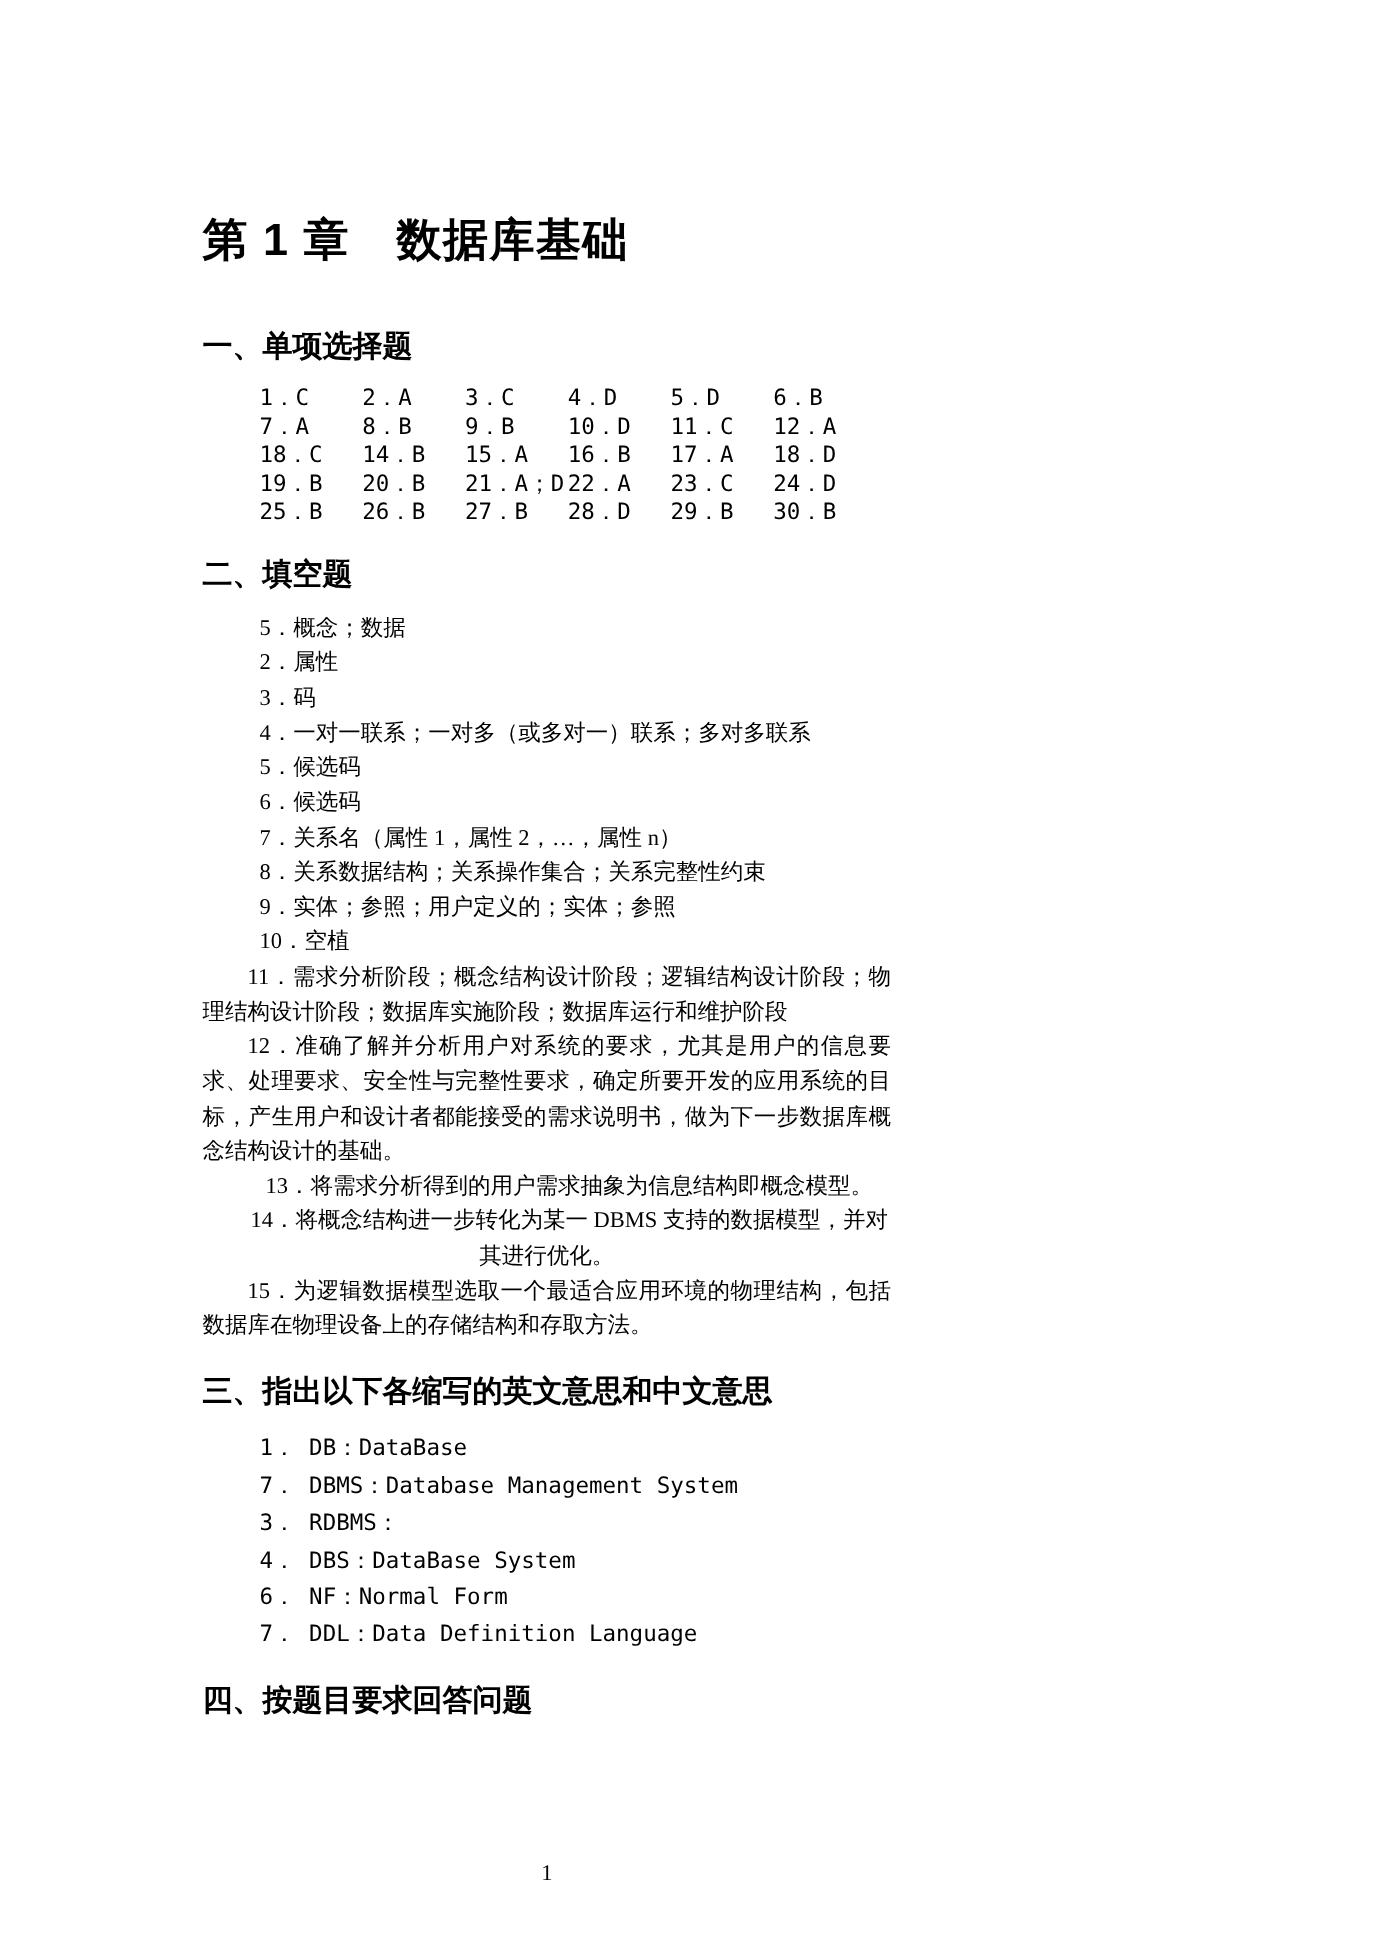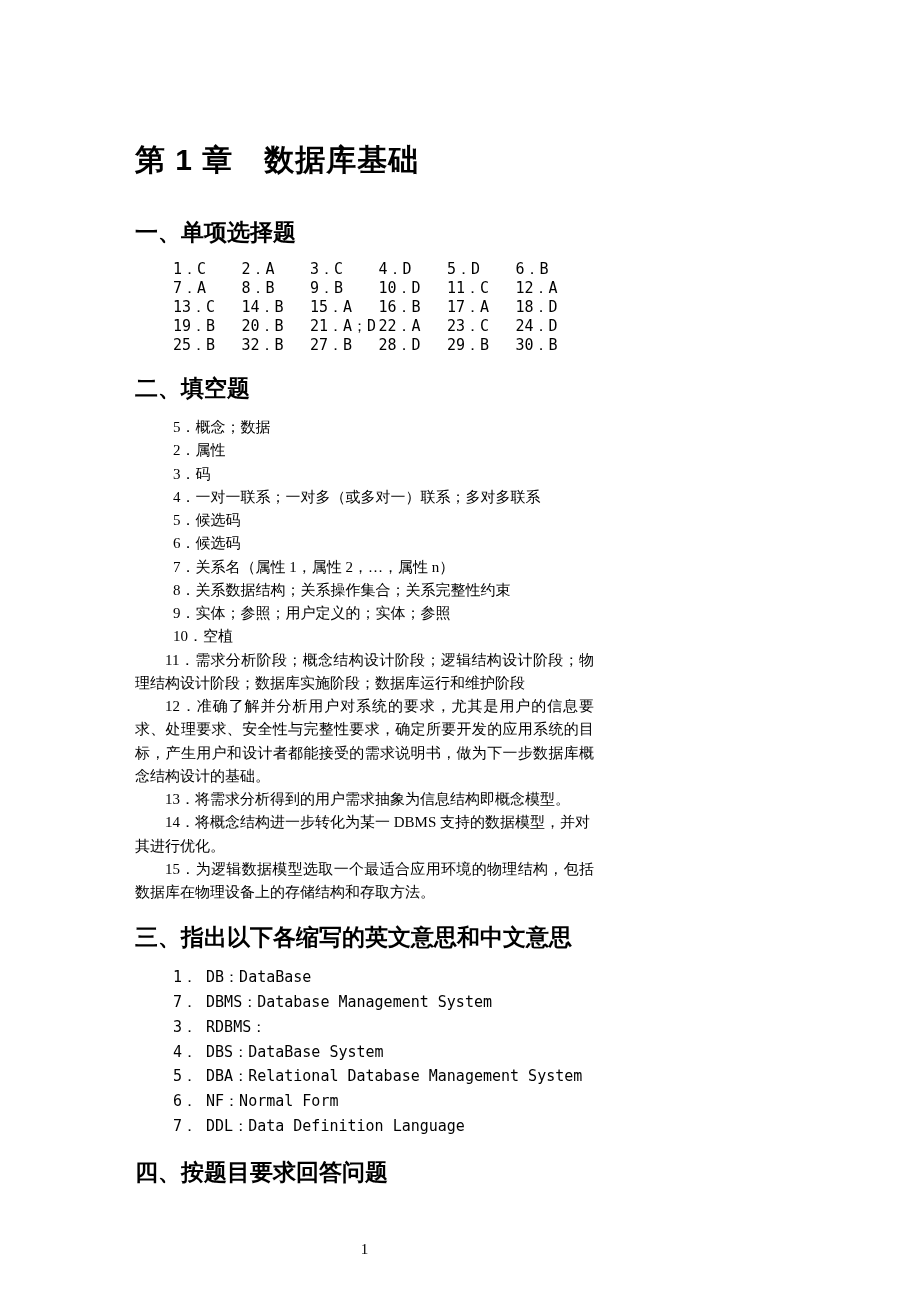--- a/index.html
+++ b/index.html
@@ -17,21 +17,21 @@
     position: relative;
   }
   .chapter-title {
     font-size: 30px;
     font-weight: bold;
     font-family: "SimHei", "黑体", sans-serif;
     margin-bottom: 36px;
     letter-spacing: 1px;
   }
   .section-title {
-    font-size: 23px;
+    font-size: 20px;
     font-weight: bold;
     font-family: "SimHei", "黑体", sans-serif;
     margin-top: 18px;
     margin-bottom: 12px;
   }
   .answer-grid {
     display: grid;
     grid-template-columns: repeat(6, 1fr);
     row-gap: 0;
     font-size: 15px;
@@ -50,20 +50,21 @@
     font-family: "SimSun", "宋体", serif;
   }
   .fill-item {
     text-indent: 0;
   }
   .fill-para {
     text-indent: 2em;
     padding-left: 0;
     margin-left: -38px;
     line-height: 1.55;
+    text-align: center;
   }
   .abbr-list {
     font-size: 15px;
     line-height: 1.65;
     padding-left: 38px;
     font-family: "SimSun", "宋体", monospace;
   }
   .page-number {
     position: absolute;
     bottom: 44px;
@@ -89,34 +90,34 @@
     <div class="answer-cell">3．C</div>
     <div class="answer-cell">4．D</div>
     <div class="answer-cell">5．D</div>
     <div class="answer-cell">6．B</div>
     <div class="answer-cell">7．A</div>
     <div class="answer-cell">8．B</div>
     <div class="answer-cell">9．B</div>
     <div class="answer-cell">10．D</div>
     <div class="answer-cell">11．C</div>
     <div class="answer-cell">12．A</div>
-    <div class="answer-cell">13．C</div>
+    <div class="answer-cell">18．C</div>
     <div class="answer-cell">14．B</div>
     <div class="answer-cell">15．A</div>
     <div class="answer-cell">16．B</div>
     <div class="answer-cell">17．A</div>
     <div class="answer-cell">18．D</div>
     <div class="answer-cell">19．B</div>
     <div class="answer-cell">20．B</div>
     <div class="answer-cell">21．A；D</div>
     <div class="answer-cell">22．A</div>
     <div class="answer-cell">23．C</div>
     <div class="answer-cell">24．D</div>
     <div class="answer-cell">25．B</div>
-    <div class="answer-cell">32．B</div>
+    <div class="answer-cell">26．B</div>
     <div class="answer-cell">27．B</div>
     <div class="answer-cell">28．D</div>
     <div class="answer-cell">29．B</div>
     <div class="answer-cell">30．B</div>
   </div>
 
   <div class="section-title">二、填空题</div>
 
   <div class="fill-list">
     <div class="fill-item">5．概念；数据</div>
@@ -137,21 +138,20 @@
     <div class="fill-para" style="text-align: justify;">15．为逻辑数据模型选取一个最适合应用环境的物理结构，包括数据库在物理设备上的存储结构和存取方法。</div>
   </div>
 
   <div class="section-title">三、指出以下各缩写的英文意思和中文意思</div>
 
   <div class="abbr-list">
     <div>1． DB：DataBase</div>
     <div>7． DBMS：Database Management System</div>
     <div>3． RDBMS：</div>
     <div>4． DBS：DataBase System</div>
-    <div>5． DBA：Relational Database Management System</div>
     <div>6． NF：Normal Form</div>
     <div>7． DDL：Data Definition Language</div>
   </div>
 
   <div class="section-title">四、按题目要求回答问题</div>
 
   <div class="page-number">1</div>
 </div>
 
 </body></html>

